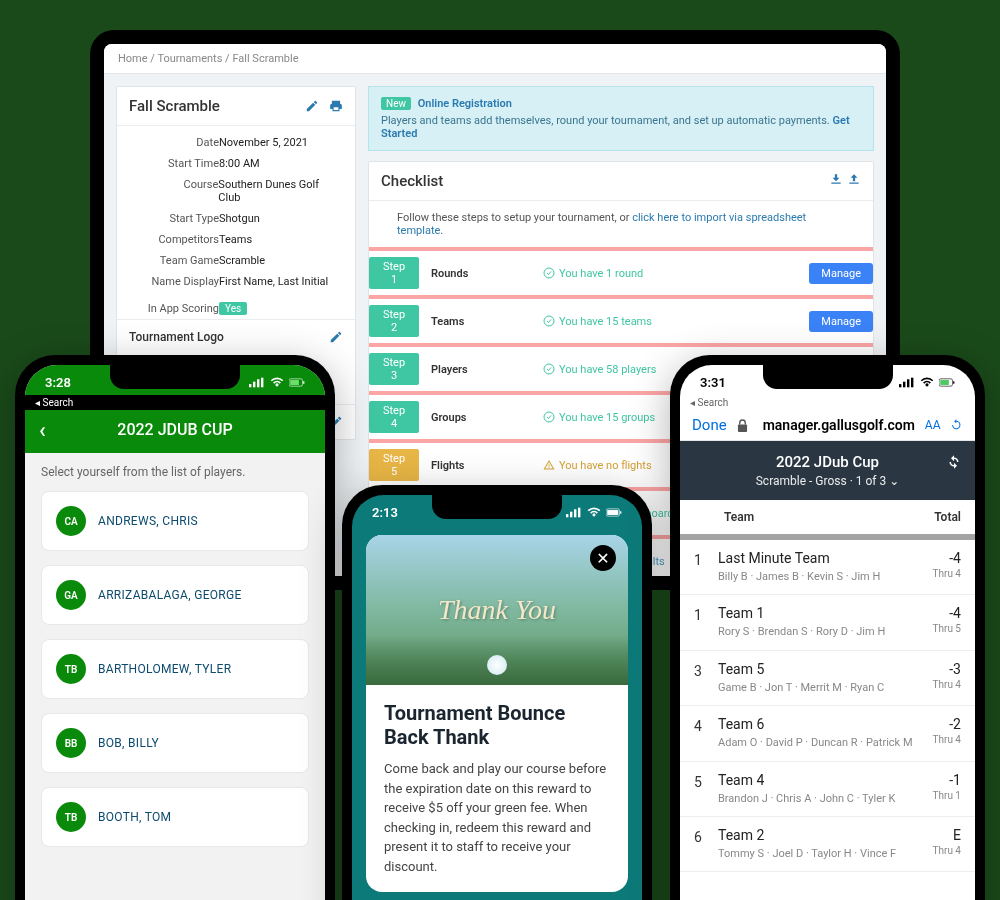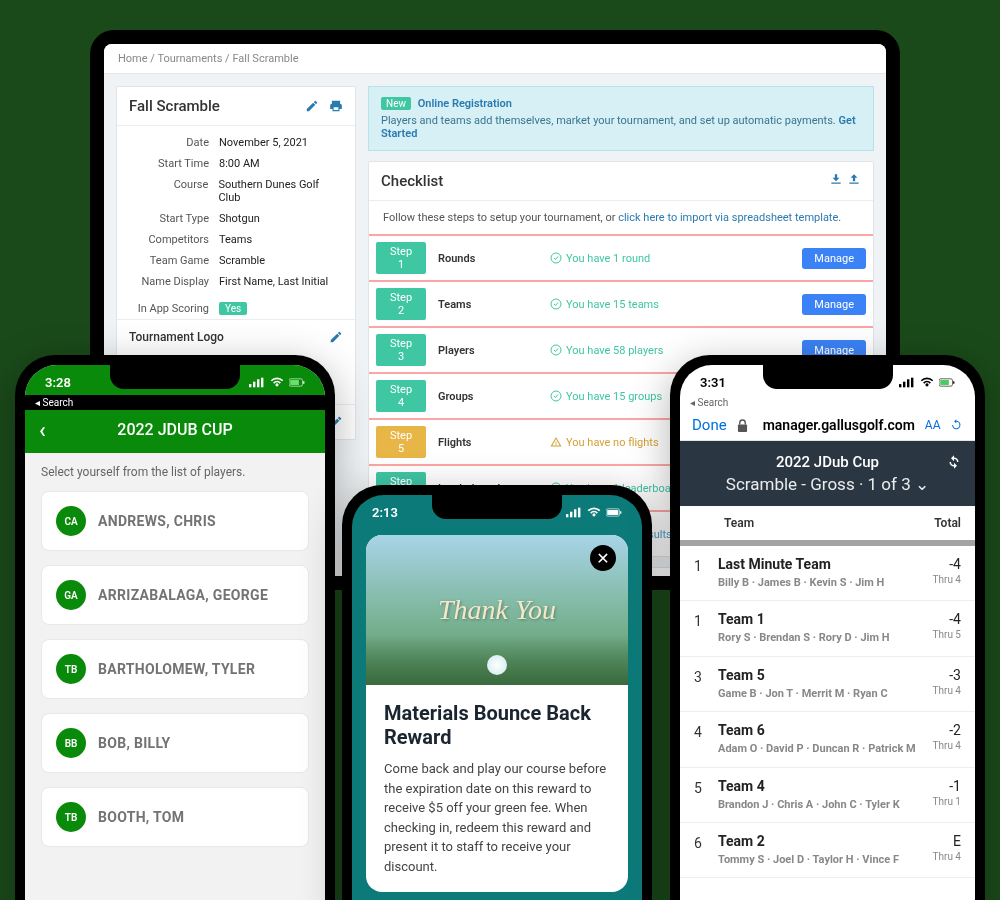--- a/index.html
+++ b/index.html
@@ -12,31 +12,31 @@
 .breadcrumb { background: #fff; padding: 8px 14px; border-bottom: 1px solid #e5e5e5; font-size: 11px; color: #888; }
 .breadcrumb span { color: #888; }
 .tablet-body { display: flex; padding: 12px; gap: 12px; }
 .t-left { width: 240px; }
 .t-right { flex: 1; }
 .panel { background: #fff; border: 1px solid #e1e4e6; border-radius: 2px; }
 .panel-hd { padding: 10px 12px; font-size: 15px; font-weight: 500; display: flex; align-items: center; justify-content: space-between; border-bottom: 1px solid #eaecef; }
 .panel-hd .icons { display: flex; gap: 10px; }
 .icon-sm { width: 14px; height: 14px; fill: #2a7ab0; cursor: pointer; }
 .detail-row { display: flex; padding: 4px 12px; font-size: 11px; }
-.detail-row .lbl { width: 90px; text-align: right; color: #555; padding-right: 10px; }
+.detail-row .lbl { width: 90px; text-align: right; color: #555; }
 .detail-row .val { color: #222; }
 .yes-badge { background: #3fc6a3; color: #fff; font-size: 10px; padding: 1px 6px; border-radius: 2px; }
 .panel-sub { padding: 10px 12px; font-size: 12px; font-weight: 500; display: flex; justify-content: space-between; border-top: 1px solid #eaecef; }
 .new-banner { background: #d6f0f5; border: 1px solid #b5e3ec; padding: 10px 12px; font-size: 11px; color: #3a7590; margin-bottom: 10px; }
 .new-badge { background: #3fc6a3; color: #fff; font-size: 10px; padding: 1px 5px; border-radius: 2px; margin-right: 4px; }
 .new-banner a { color: #2a7ab0; font-weight: 600; }
 .checklist-hd { padding: 10px 12px; font-size: 15px; font-weight: 500; display: flex; justify-content: space-between; border-bottom: 1px solid #eaecef; }
-.checklist-intro { padding: 10px 14px; font-size: 11px; color: #555; }
+.checklist-intro { padding: 10px 28px; font-size: 11px; color: #555; }
 .checklist-intro a { color: #2a7ab0; }
-.step-row { display: flex; align-items: center; padding: 6px 7px; border-top: 2px solid #fca5a5; font-size: 11px; gap: 12px; }
+.step-row { display: flex; align-items: center; padding: 6px 0; border-top: 4px solid #fca5a5; font-size: 11px; gap: 12px; }
 .step-badge { background: #3fc6a3; color: #fff; padding: 3px 10px; border-radius: 2px; font-size: 11px; width: 50px; text-align: center; }
 .step-badge.warn { background: #e8b646; }
 .step-badge.info { background: #5bb0d6; }
 .step-name { width: 100px; font-weight: 600; color: #333; }
 .step-status { flex: 1; color: #3fc6a3; display: flex; align-items: center; gap: 4px; }
 .step-status.warn { color: #d4a133; }
 .step-status.info { color: #4a9ec7; }
 .manage-btn { background: #3b82f6; color: #fff; padding: 4px 12px; border-radius: 3px; font-size: 11px; cursor: pointer; }
 .share-panel { margin-top: 10px; }
 
@@ -51,21 +51,21 @@
 
 .phone1 { left: 15px; top: 355px; width: 320px; height: 620px; }
 .phone1 .phone-screen { background: #f2f2f2; }
 .phone1 .status-bar { background: #0a8a0a; color: #fff; }
 .phone1 .hdr { background: #0a8a0a; color: #fff; text-align: center; padding: 10px 0 14px; font-size: 16px; font-weight: 500; position: relative; }
 .phone1 .back { position: absolute; left: 14px; top: 8px; font-size: 22px; }
 .phone1 .search-back { background: #000; color: #fff; font-size: 10px; padding: 2px 10px; }
 .phone1 .instr { padding: 12px 16px; font-size: 12px; color: #666; }
 .player-card { background: #fff; margin: 0 16px 14px; border-radius: 8px; padding: 14px 14px; display: flex; align-items: center; gap: 12px; border: 1px solid #e8e8e8; }
 .avatar-initials { width: 30px; height: 30px; border-radius: 50%; background: #0a8a0a; color: #fff; display: flex; align-items: center; justify-content: center; font-size: 10px; font-weight: 600; }
-.player-name { color: #737373; font-weight: 700; font-size: 14px; letter-spacing: 0.3px; }
+.player-name { color: #0c4a6e; font-weight: 400; font-size: 12px; letter-spacing: 0.3px; }
 
 
 .phone2 { left: 342px; top: 485px; width: 310px; height: 500px; }
 .phone2 .phone-screen { background: #0d7a7a; }
 .phone2 .status-bar { color: #fff; }
 .ty-card { background: #fff; margin: 10px 14px 0; border-radius: 16px; overflow: hidden; position: relative; }
 .ty-hero { height: 150px; background: linear-gradient(180deg, #a8d4e8 0%, #7fb89f 50%, #5a9460 100%); position: relative; display: flex; align-items: center; justify-content: center; }
 .ty-hero-text { font-family: Georgia, serif; font-style: italic; font-size: 28px; color: #f5e8c8; text-shadow: 1px 1px 3px rgba(0,0,0,0.3); }
 .ty-close { position: absolute; top: 10px; right: 12px; background: #000; color: #fff; width: 26px; height: 26px; border-radius: 50%; display: flex; align-items: center; justify-content: center; font-size: 16px; cursor: pointer; }
 .ty-body { padding: 16px 18px; }
@@ -76,27 +76,27 @@
 .phone3 { left: 670px; top: 355px; width: 315px; height: 620px; }
 .phone3 .status-bar { color: #000; }
 .phone3 .search-back { font-size: 10px; padding: 2px 10px; color: #666; }
 .browser-bar { display: flex; align-items: center; padding: 6px 12px; gap: 10px; font-size: 14px; border-bottom: 1px solid #e5e5e5; }
 .browser-bar .done { color: #0070e0; font-size: 15px; }
 .browser-bar .url { flex: 1; text-align: center; font-weight: 600; font-size: 14px; display: flex; align-items: center; justify-content: center; gap: 15px; }
 .browser-bar .aa { color: #0070e0; font-size: 12px; }
 .refresh-ic { width: 18px; height: 18px; fill: #0070e0; }
 .lb-hdr { background: #2a3642; color: #fff; padding: 12px; text-align: center; position: relative; }
 .lb-hdr .ttl { font-size: 15px; font-weight: 500; }
-.lb-hdr .sub { font-size: 17px; margin-top: 3px; opacity: 0.9; }
+.lb-hdr .sub { font-size: 12px; margin-top: 3px; opacity: 0.9; }
 .lb-hdr .sync { position: absolute; right: 12px; top: 12px; }
 .lb-cols { display: flex; padding: 10px 14px; font-size: 12px; font-weight: 600; color: #333; border-bottom: 6px solid #a3a3a3; }
 .lb-cols .c-team { flex: 1; padding-left: 30px; }
 .lb-row { display: flex; padding: 10px 14px; border-bottom: 1px solid #eee; }
 .lb-row .rank { width: 24px; font-size: 14px; color: #333; padding-top: 2px; }
-.lb-row .team-col { flex: 1; font-weight: bold; }
+.lb-row .team-col { flex: 1; }
 .lb-row .team-name-t { font-size: 14px; color: #222; margin-bottom: 3px; }
 .lb-row .members { font-size: 11px; color: #888; line-height: 1.4; }
 .lb-row .score-col { text-align: right; }
 .lb-row .score { font-size: 14px; color: #222; }
 .lb-row .thru { font-size: 10px; color: #888; margin-top: 2px; }
 
 .check-ic { width: 12px; height: 12px; }
 </style>
 </head>
 <body>
@@ -166,21 +166,21 @@
         <div class="panel-sub" style="justify-content:flex-end">
           <svg class="icon-sm" viewBox="0 0 24 24">
                   <path d="M3 17.25V21h3.75l11-11-3.75-3.75-11 11zM20.7 7.05a1 1 0 000-1.4l-2.35-2.35a1 1 0 00-1.4 0L15.1 5.15l3.75 3.75 1.85-1.85z"></path>
                 </svg>
         </div>
       </div>
     </div>
     <div class="t-right">
       <div class="new-banner">
         <div><span class="new-badge">New</span> <a>Online Registration</a></div>
-        <div style="margin-top:4px"><span>Players and teams add themselves, market your tournament, and set up automatic payments.</span> <a>Get Started</a></div>
+        <div style="margin-top:4px"><span>Players and teams add themselves, round your tournament, and set up automatic payments.</span> <a>Get Started</a></div>
       </div>
       <div class="panel">
         <div class="checklist-hd">
           <span>Checklist</span>
           <span class="icons">
             <svg class="icon-sm" viewBox="0 0 24 24">
                     <path d="M12 16l-6-6h4V4h4v6h4l-6 6zm-8 2h16v2H4z"></path>
                   </svg>
             <svg class="icon-sm" viewBox="0 0 24 24">
                     <path d="M12 4l6 6h-4v6h-4v-6H6l6-6zM4 18h16v2H4z"></path>
@@ -341,21 +341,21 @@
     </span>
   </div>
   <div class="ty-card">
     <div class="ty-hero">
       <div class="ty-close">✕</div>
       <div class="ty-hero-text">Thank You</div>
       <div style="position:absolute;bottom:0;left:0;right:0;height:50px;background:linear-gradient(180deg,transparent,#3a6b3f)"></div>
       <div style="position:absolute;bottom:10px;left:50%;transform:translateX(-50%);width:20px;height:20px;background:radial-gradient(circle,#fff,#cde8f0);border-radius:50%"></div>
     </div>
     <div class="ty-body">
-      <div class="ty-title">Materials Bounce Back Reward</div>
+      <div class="ty-title">Tournament Bounce Back Thank</div>
       <div class="ty-text">Come back and play our course before the expiration date on this reward to receive $5 off your green fee. When checking in, redeem this reward and present it to staff to receive your discount.</div>
     </div>
   </div>
 </div>
 </div>
 
 <div class="phone phone3">
 <div class="phone-screen">
   <div class="notch"></div>
   <div class="status-bar">

